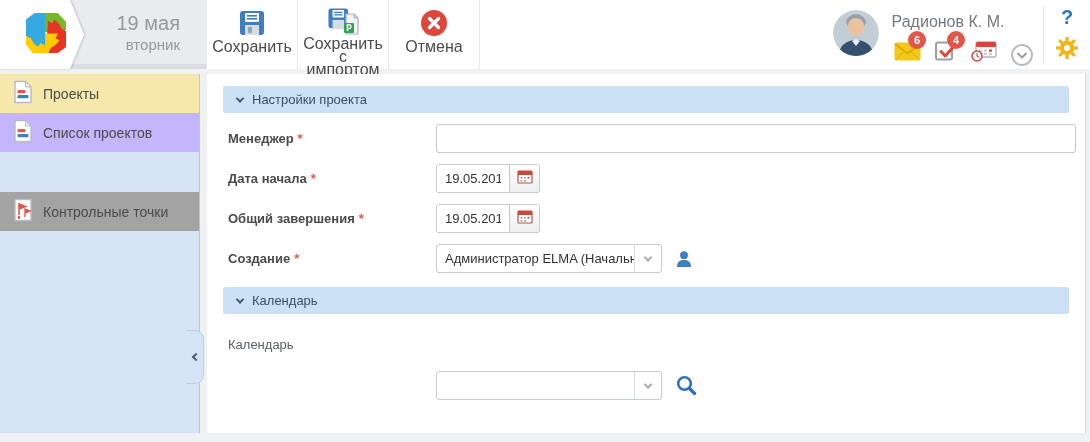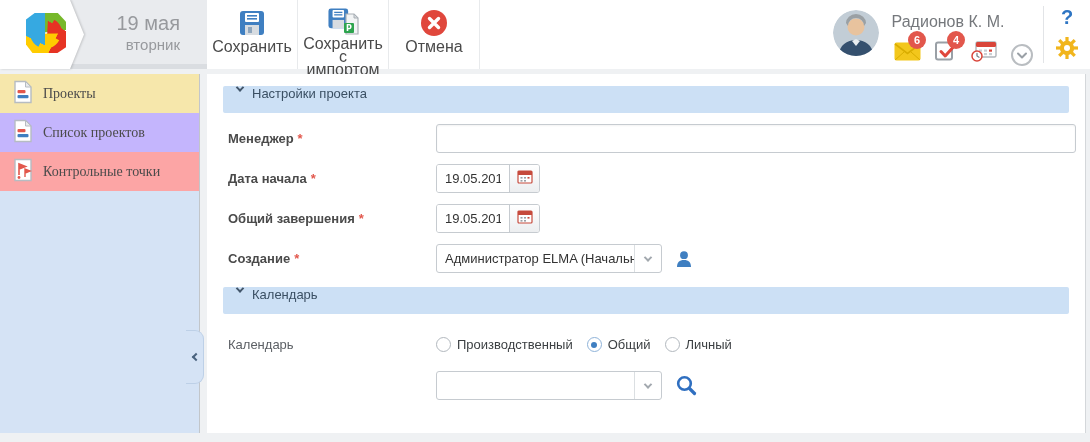--- a/index.html
+++ b/index.html
@@ -39,44 +39,44 @@
   .badge {
     position:absolute; width:18px; height:18px; border-radius:50%;
     background:#e2574c; color:#fff; font-size:11px; line-height:18px; text-align:center; font-weight:bold;
   }
   .hdr-sep { position:absolute; left:1043px; top:6px; height:57px; width:1px; background:#e2e4e7; }
   .help-q { position:absolute; left:1052px; top:6px; width:30px; text-align:center;
             font-size:20px; font-weight:bold; color:#2e75c3; cursor:pointer; }
   
   .sidebar {
     position:absolute; left:0; top:74px; width:200px; bottom:9px;
-    background:#d5e3f5; border-right:1px solid #c2c6ca; overflow:visible;font-family:Liberation Serif, serif;
+    background:#d5e3f5; border-right:1px solid #c2c6ca; overflow:visible;
   }
   .side-item {
     height:39px; display:flex; align-items:center; gap:10px; padding-left:13px;
     font-size:14px; color:#4b4b4b; cursor:pointer;
   }
   .side-item.sel1 { background:#f6e7ab; }
   .side-item.sel2 { background:#c4b5fd; }
-  .side-item.sel3 { background:#fca5a5; }
+  .side-item.sel3 { background:#a3a3a3;margin-top:40px; }
   .collapse-handle {
     position:absolute; left:186px; top:256px; width:18px; height:54px;
     background:#d5e3f5; border:1px solid #bdd0e7; border-left:none;
     border-radius:0 9px 9px 0; display:flex; align-items:center; justify-content:center; cursor:pointer;
   }
   .chev-left { width:6px; height:6px; border-left:2px solid #4a637e; border-bottom:2px solid #4a637e; transform:rotate(45deg); margin-left:3px; }
   
   .content {
     position:absolute; left:207px; top:74px; right:4px; bottom:9px;
     background:#fff; border-right:1px solid #d4d7da; overflow:hidden;
   }
   .page-title { margin:15px 0 0 17px; font-size:20px; color:#565a5e; }
   .section-bar {
     margin:12px 16px 0 16px; height:27px; background:#cce0f5; border-radius:2px;
-    display:flex; align-items:flex-start; padding-left:14px; gap:9px;
+    display:flex; align-items:center; padding-left:14px; gap:9px;
     font-size:13px; color:#3a4f63; cursor:pointer;
   }
   .chev-down { width:6px; height:6px; border-right:2px solid #42566b; border-bottom:2px solid #42566b; transform:rotate(45deg) translate(-1px,-1px); }
   .form-row { display:flex; align-items:center; min-height:29px; margin:11px 0 0 21px; }
   .form-label { width:208px; font-size:13px; font-weight:bold; color:#4a4a4a; }
   .form-label.normal { font-weight:normal; color:#5c6065; }
   .req { color:#e2574c; margin-left:4px; }
   input.text-input {
     height:29px; border:1px solid #c6cbd0; border-radius:3px; padding:0 8px;
     font-family:"Liberation Sans", sans-serif; font-size:13px; color:#333;
@@ -388,34 +388,20 @@
       </span>
     </div>
 
     <div class="section-bar" style="margin-top:14px;">
       <span class="chev-down"></span>
       <span>Календарь</span>
     </div>
 
     <div class="form-row" style="margin-top:16px;">
       <div class="form-label normal">Календарь</div>
-      <div class="radio-group">
-        <span class="radio-item">
-          <span class="radio-circle"></span>
-          <span>Производственный</span>
-        </span>
-        <span class="radio-item">
-          <span class="radio-circle checked"></span>
-          <span>Общий</span>
-        </span>
-        <span class="radio-item">
-          <span class="radio-circle"></span>
-          <span>Личный</span>
-        </span>
-      </div>
     </div>
 
     <div class="form-row" style="margin-top:12px;">
       <div class="form-label"></div>
       <div class="select-box">
         <div class="select-text"></div>
         <div class="select-btn">
           <span class="sel-chev"></span>
         </div>
       </div>

